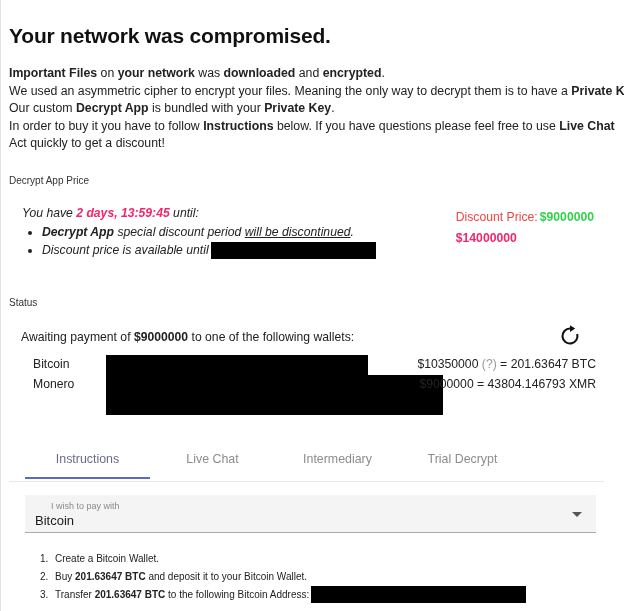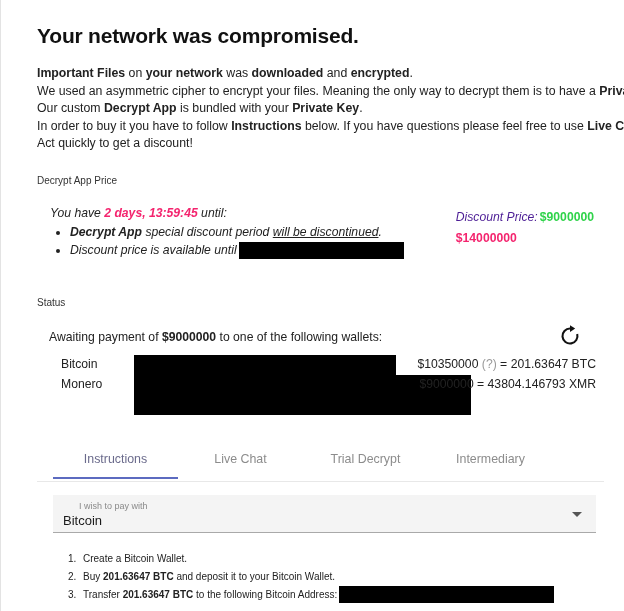--- a/index.html
+++ b/index.html
@@ -18,21 +18,21 @@
   .page {
     position: absolute;
     left: 0; top: 0;
     width: 624px;
     height: 611px;
     background: #fff;
     border-left: 1px solid #e3e3e3;
     box-sizing: border-box;
   }
   .inner {
-    padding: 18px 20px 0 36px;
+    padding: 18px 20px 0 8px;
   }
 
   
   .main-title {
     font-size: 21px;
     font-weight: bold;
     letter-spacing: -0.2px;
     margin: 6px 0 17px 0;
     color: #111;
   }
@@ -77,21 +77,21 @@
   .strike-u { text-decoration: underline; }
 
   .price-right {
     position: absolute;
     right: 10px;
     top: 2px;
     font-size: 12.2px;
     line-height: 21px;
   }
   .price-row { display: flex; }
-  .price-label { width: 84px; color: #4c1d95; font-style: italic; }
+  .price-label { width: 84px; color: #ef4444; }
   .price-val { font-weight: bold; }
   .val-discount { color: #2fd34a; }
   .val-full { color: #f4246e; }
 
   
   .redact {
     display: inline-block;
     background: #000;
     vertical-align: middle;
   }
@@ -300,22 +300,22 @@
             <span>$9000000</span><span> = </span><span>43804.146793 XMR</span>
           </span>
         </div>
       </div>
     </div>
 
     <div class="tabs-wrap">
       <div class="tabs">
         <div class="tab tab-0 active"><span>Instructions</span></div>
         <div class="tab tab-1"><span>Live Chat</span></div>
+        <div class="tab tab-3"><span>Intermediary</span></div>
         <div class="tab tab-2"><span>Trial Decrypt</span></div>
-        <div class="tab tab-3"><span>Intermediary</span></div>
       </div>
     </div>
 
     <div class="select-field">
       <div class="select-label">I wish to pay with</div>
       <div class="select-value">Bitcoin</div>
       <div class="select-caret"></div>
     </div>
 
     <ol class="steps">

